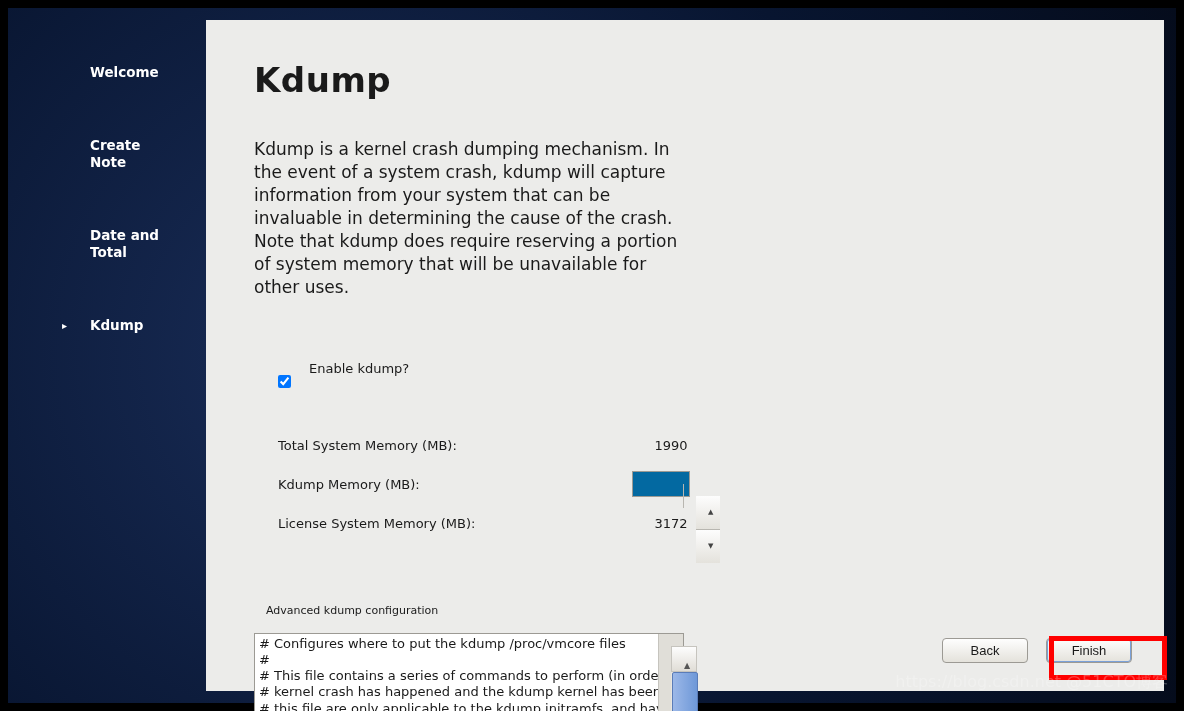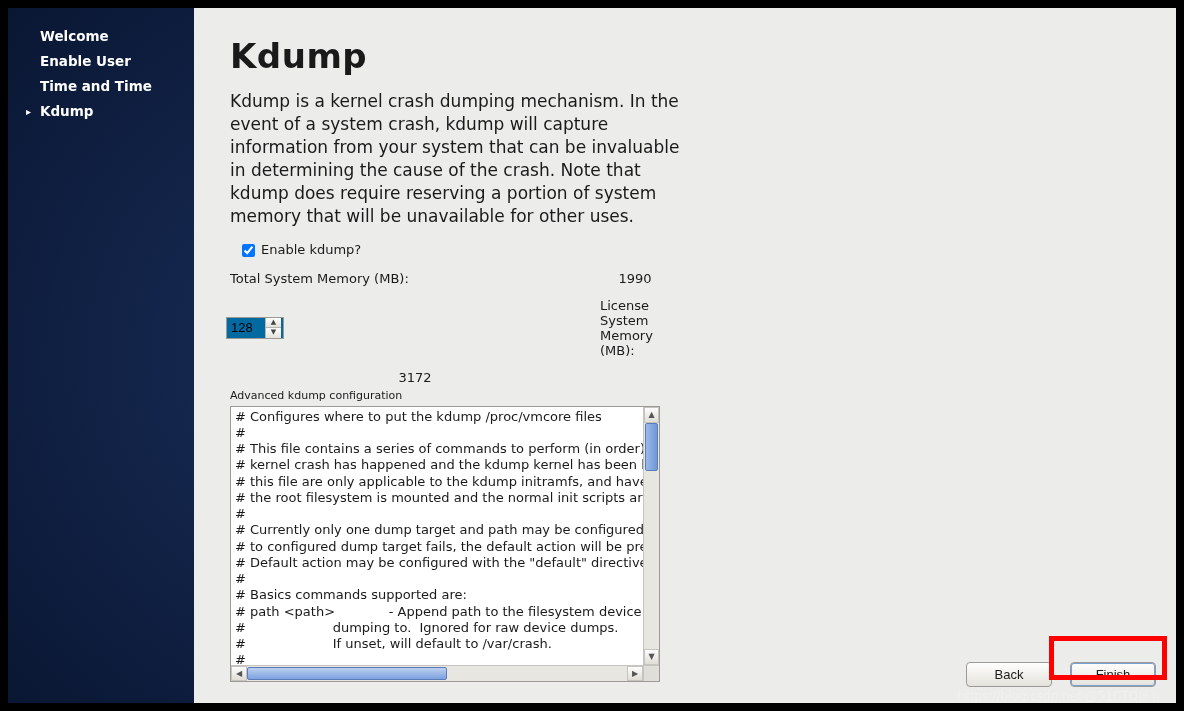--- a/index.html
+++ b/index.html
@@ -1,15 +1,15 @@
 <!DOCTYPE html>
 <html><head>
 <meta charset="utf-8">
 <style>
-  * { box-sizing: border-box; margin: 0; padding: 0; }
+  * { box-sizing: border-box; margin: 0; padding: 12px; }
   html, body { width: 1184px; height: 711px; font-family: "DejaVu Sans", "Liberation Sans", sans-serif; overflow: hidden; }
   body { background: #000; }
 
   .app {
     position: absolute;
     top: 8px;
     left: 8px;
     width: 1168px;
     height: 695px;
     background: #0a1a3a;
@@ -62,23 +62,22 @@
     margin-bottom: 14px;
   }
 
   .form-area { font-size: 13px; }
   .enable-row { display: flex; align-items: flex-end; gap: 6px; margin: 0 0 14px 12px; }
   .enable-row input[type=checkbox] { width: 13px; height: 13px; }
 
   .mem-grid {
     display: grid;
     grid-template-columns: 370px 70px;
-    row-gap: 12px;
     align-items: center;
-    margin-bottom: 4px;
+    margin-bottom: 37px;
   }
   .mem-grid .label { }
   .mem-grid .value { text-align: center; }
   .spinner {
     display: flex;
     align-items: stretch;
     border: 1px solid #9c9a94;
     background: #0369a1;
     height: 22px;
     width: 58px;
@@ -221,43 +220,43 @@
 
   .highlight-box {
     position: absolute;
     border: 5px solid #ff0000;
     pointer-events: none;
   }
 
   .watermark {
     position: absolute;
     bottom: 6px;
-    right: 22px;
-    font-size: 12px;
+    right: 4px;
+    font-size: 16px;
     color: rgba(255,255,255,0.25);
     pointer-events: none;
   }
 </style>
 </head>
 <body>
 
 <div class="app">
 
   <nav class="sidebar">
     <div class="nav-item">
       <span class="arrow">▸</span>
       <span>Welcome</span>
     </div>
     <div class="nav-item">
       <span class="arrow">▸</span>
-      <span>Enable User</span>
+      <span>Create Note</span>
     </div>
     <div class="nav-item">
       <span class="arrow">▸</span>
-      <span>Time and Time</span>
+      <span>Date and Total</span>
     </div>
     <div class="nav-item active">
       <span class="arrow">▸</span>
       <span>Kdump</span>
     </div>
   </nav>
 
   <main class="main">
     <h1>Kdump</h1>
     <p class="intro">Kdump is a kernel crash dumping mechanism. In the event of a system crash, kdump will capture information from your system that can be invaluable in determining the cause of the crash. Note that kdump does require reserving a portion of system memory that will be unavailable for other uses.</p>
@@ -265,20 +264,21 @@
     <div class="form-area">
       <div class="enable-row">
         <input type="checkbox" checked="" style="">
         <span>Enable kdump?</span>
       </div>
 
       <div class="mem-grid">
         <div class="label">Total System Memory (MB):</div>
         <div class="value">1990</div>
 
+        <div class="label">Kdump Memory (MB):</div>
         <div class="spinner">
           <input type="text" value="128" style="">
           <div class="buttons">
             <div>▲</div>
             <div>▼</div>
           </div>
         </div>
 
         <div class="label">License System Memory (MB):</div>
         <div class="value">3172</div>

